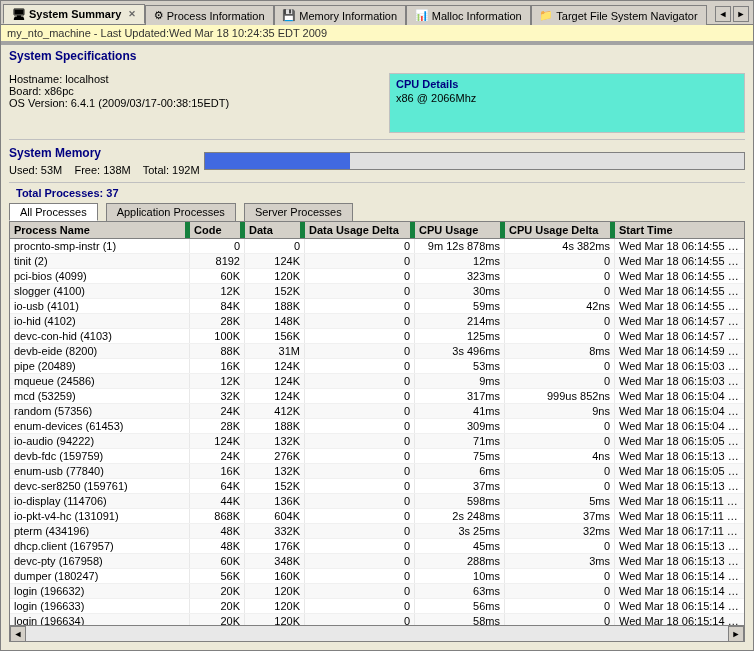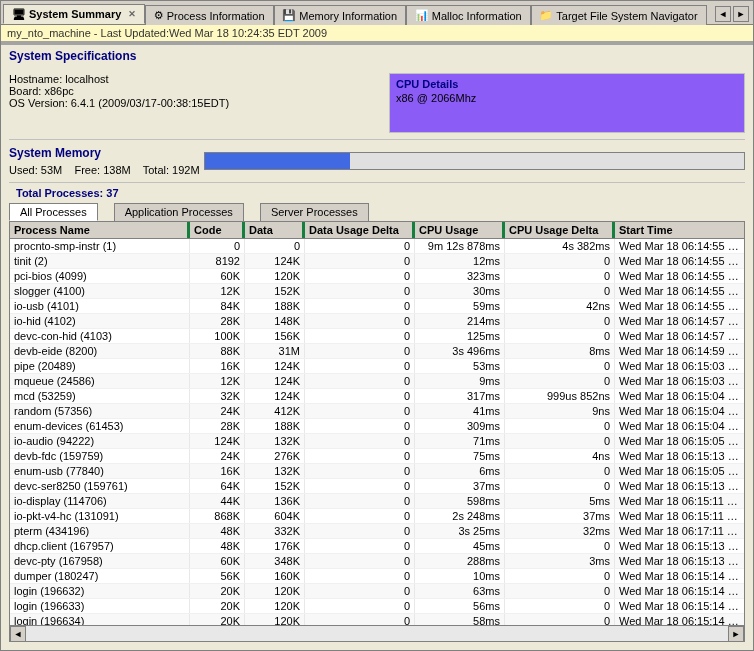--- a/index.html
+++ b/index.html
@@ -23,47 +23,47 @@
     
     .content { flex: 1; background: #ece9d8; overflow: hidden; display: flex; flex-direction: column; }
 
     
     .section { padding: 4px 8px; }
     .section-title { color: #000080; font-weight: bold; font-size: 12px; margin-bottom: 4px; }
 
     .specs-area { display: flex; gap: 24px; padding: 2px 8px 4px 8px; }
     .specs-left { flex: 1; }
     .specs-right { flex: 1; }
-    .specs-box { border: 1px solid #c0c0c0; background: #8b5cf6; padding: 4px 6px; min-height: 60px; }
+    .specs-box { border: 1px solid #c0c0c0; background: #5eead4; padding: 4px 6px; min-height: 60px; }
     .cpu-title { color: #000080; font-weight: bold; margin-bottom: 2px; }
 
     .divider-line { height: 1px; background: #c0c0c0; margin: 2px 8px; }
 
     
     .memory-section { padding: 4px 8px; display: flex; align-items: center; gap: 4px; }
     .memory-left { }
     .memory-right { flex: 1; }
     .memory-bar-container { display: flex; width: 100%; height: 18px; border: 1px solid #808080; }
     .memory-bar-used { background: #4169e1; }
     .memory-bar-free { background: #e0e0e0; flex: 1; }
 
     
     .total-processes { padding: 2px 15px; color: #000080; font-weight: bold; }
 
     
-    .process-tab-bar { display: flex; padding: 2px 8px 0 8px; gap: 16px; }
+    .process-tab-bar { display: flex; padding: 2px 8px 0 8px; gap: 8px; }
     .proc-tab { padding: 2px 10px; border: 1px solid #808080; border-bottom: none; background: #d4d0c8; cursor: pointer; }
     .proc-tab.active { background: #ffffff; border-bottom: 1px solid #ffffff; }
 
     
     .table-area { flex: 1; margin: 0 8px 8px 8px; border: 1px solid #808080; background: #ffffff; overflow: hidden; display: flex; flex-direction: column; }
 
     
     .table-header { display: grid; grid-template-columns: 180px 55px 60px 110px 90px 110px 1fr; background: #d4d0c8; border-bottom: 1px solid #808080; }
-    .th { padding: 2px 4px; border-right: 3px solid #15803d; font-weight: bold; cursor: pointer; white-space: nowrap; overflow: hidden; }
+    .th { padding: 2px 4px; border-right: 5px solid #15803d; font-weight: bold; cursor: pointer; white-space: nowrap; overflow: hidden; }
     .th:last-child { border-right: none; }
     .table-row { display: grid; grid-template-columns: 180px 55px 60px 110px 90px 110px 1fr; border-bottom: 1px solid #f0f0f0; }
     .table-row:nth-child(even) { background: #f8f8f8; }
     .td { padding: 1px 4px; border-right: 1px solid #e8e8e8; white-space: nowrap; overflow: hidden; text-overflow: ellipsis; }
     .td:last-child { border-right: none; }
     .td.right { text-align: right; }
     .table-content { flex: 1; overflow-y: scroll; overflow-x: auto; }
     .bottom-scrollbar { height: 16px; border-top: 1px solid #808080; display: flex; align-items: center; background: #d4d0c8; }
     .scroll-btn { width: 16px; height: 16px; border: 1px solid #808080; background: #d4d0c8; cursor: pointer; display: flex; align-items: center; justify-content: center; font-size: 9px; flex-shrink: 0; }
     .scroll-track { flex: 1; height: 100%; background: #e8e8e8; }

